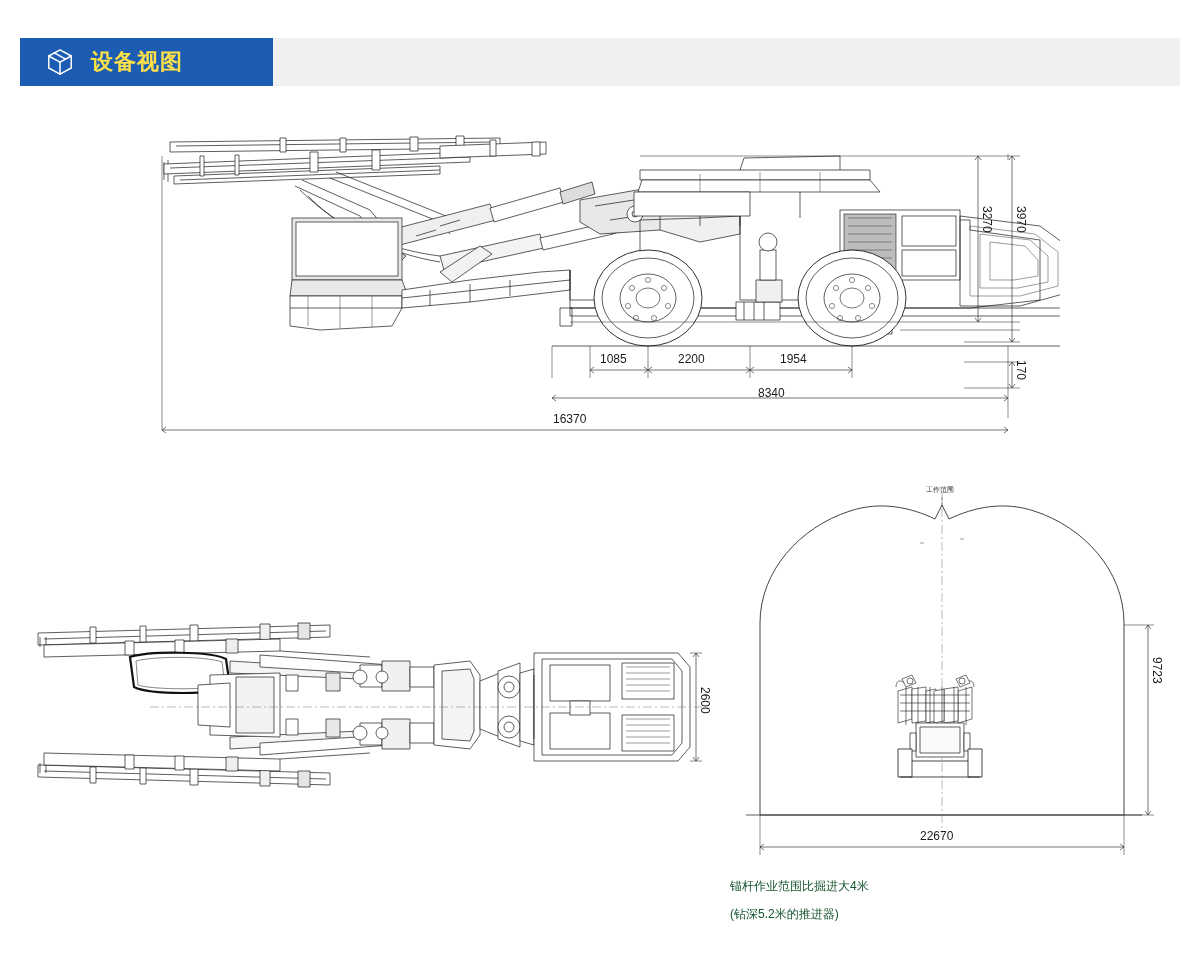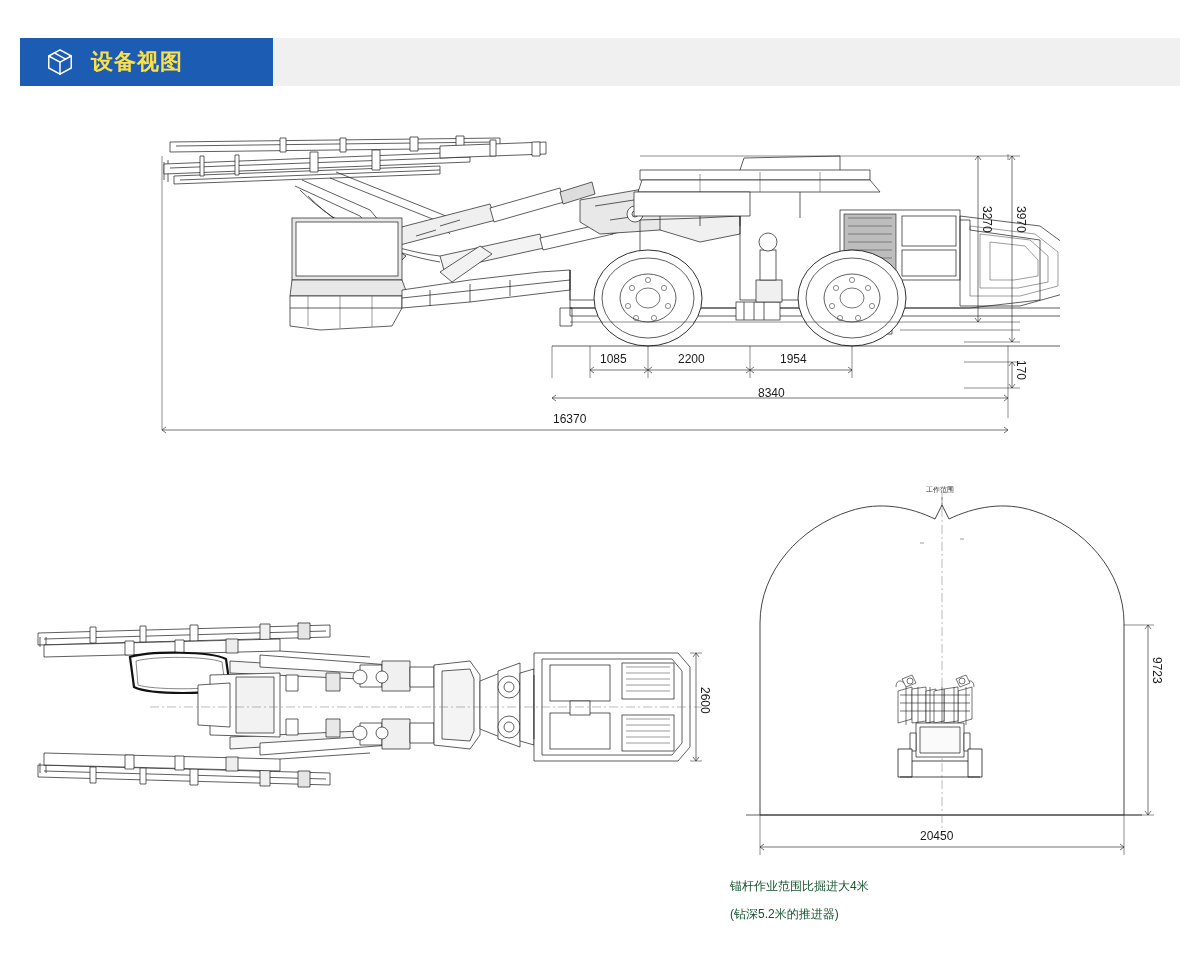--- a/index.html
+++ b/index.html
@@ -510,17 +510,17 @@
 
       <path d="M30 340 L30 380" class="extline"></path>
       <path d="M394 340 L394 380" class="extline"></path>
       <path d="M30 372 L394 372" class="dimline"></path>
       <path d="M34 369 L30 372 L34 375" class="dimline"></path>
       <path d="M390 369 L394 372 L390 375" class="dimline"></path>
     </g>
   </svg>
   <div class="tiny-label" style="left:196px; top:10px;">工作范围</div>
   <div class="dim-label vertical" style="left:420px; top:182px;">9723</div>
-  <div class="dim-label" style="left:190px; top:354px;">20450</div>
+  <div class="dim-label" style="left:190px; top:354px;">22670</div>
 </div>
 
 <div class="caption" style="left:730px; top:878px; width:440px;">锚杆作业范围比掘进大4米</div>
 <div class="caption" style="left:730px; top:906px; width:440px;">(钻深5.2米的推进器)</div>
 
 </body></html>

